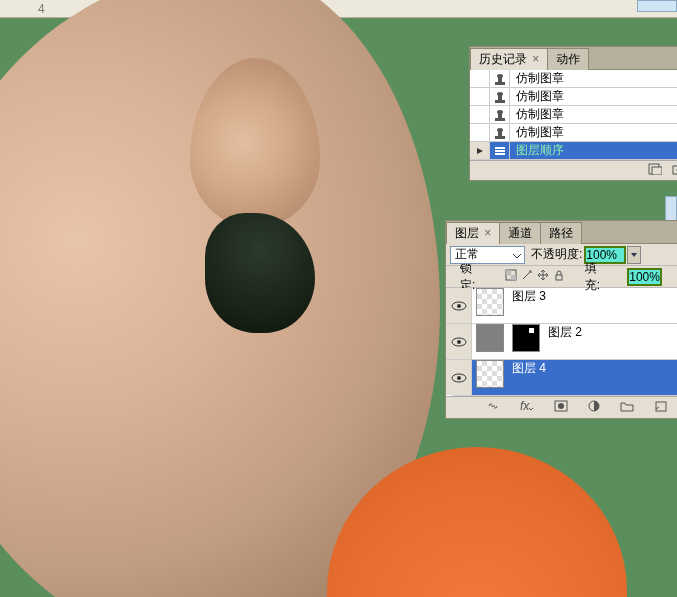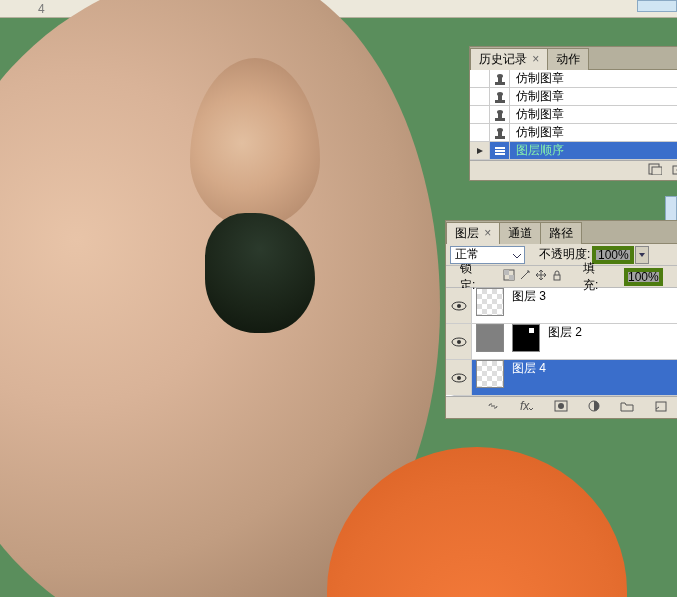--- a/index.html
+++ b/index.html
@@ -34,22 +34,22 @@
   .scroll-stub { position: absolute; right: 0; top: 16px; bottom: 20px; width: 14px; background: #e4dfd2; border-left: 1px solid #bbb; }
   .scroll-arrow { height: 14px; display:flex; align-items:center; justify-content:center; background:#d4cfbf; }
   .scroll-arrow.bottom { position:absolute; bottom:0; width:100%; }
   .scroll-thumb { position:absolute; left:2px; right:2px; top:72px; height:14px; background:#3a6ecb; }
 
   
   .layers-panel { position: absolute; left: 445px; top: 220px; width: 264px; background: #e4dfd2; border: 1px solid #8e8870; }
   .lp-row1 { display:flex; align-items:center; background:#e4dfd2; height:22px; border-bottom:1px solid #bbb; padding:0 4px; }
   .blend-select { width: 75px; height: 18px; background:#fff; border:1px solid #7a94b5; display:flex; align-items:center; padding-left:4px; position:relative; }
   .blend-select .arrow { position:absolute; right:2px; top:3px; }
-  .opacity-label { margin-left: 14px; }
-  .pct-box { width: 42px; height: 18px; background:#a3a3a3; border:4px solid #4d7c0f; margin-left:2px; display:flex; align-items:center; justify-content:center; }
+  .opacity-label { margin-left: 6px; }
+  .pct-box { width: 42px; height: 18px; background:#5eead4; border:2px solid #4d7c0f; margin-left:2px; display:flex; align-items:center; justify-content:flex-start; }
   .arrow-btn { width: 14px; height: 18px; background:#d4cfbf; border:1px solid #888; display:flex; align-items:center; justify-content:center; margin-left:1px; }
   .lp-row2 { display:flex; align-items:center; background:#e4dfd2; height:22px; border-bottom:1px solid #bbb; padding:0 14px; gap:20px; }
   .lock-icons { display:flex; gap:4px; margin-left:4px; }
   .layers-list { background:#fff; max-height: 186px; overflow:hidden; }
   .layer-item { display:flex; height:36px; border-bottom:1px solid #ccc; }
   .layer-item.selected { background:#3a6ecb; color:#fff;border-radius:9px; }
   .eye-col { width: 26px; height:100%; border-right:1px solid #ccc; background:#e4dfd2; display:flex; align-items:center; justify-content:center; }
   .layer-item.selected .eye-col { background:#e4dfd2; color:#000; }
   .thumb { width:28px; height:28px; margin:0 4px; border:1px solid #888; background:#fff; position:relative; }
   .thumb.checker { background: repeating-conic-gradient(#ddd 0 25%, #fff 0 50%) 0 0/10px 10px; }

